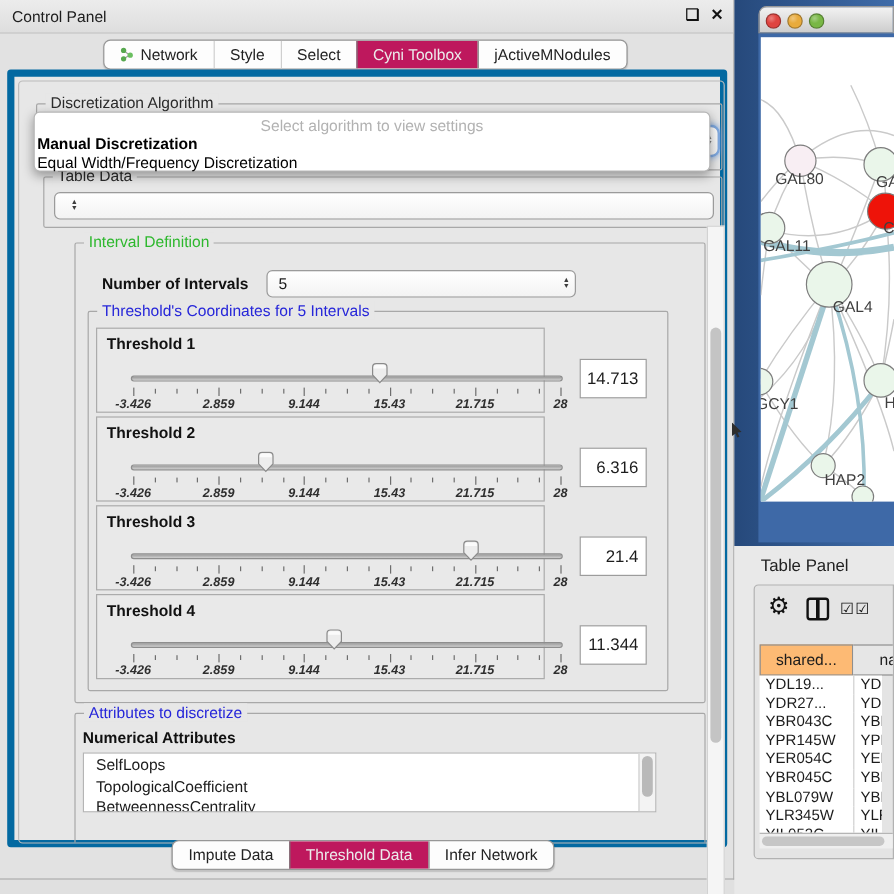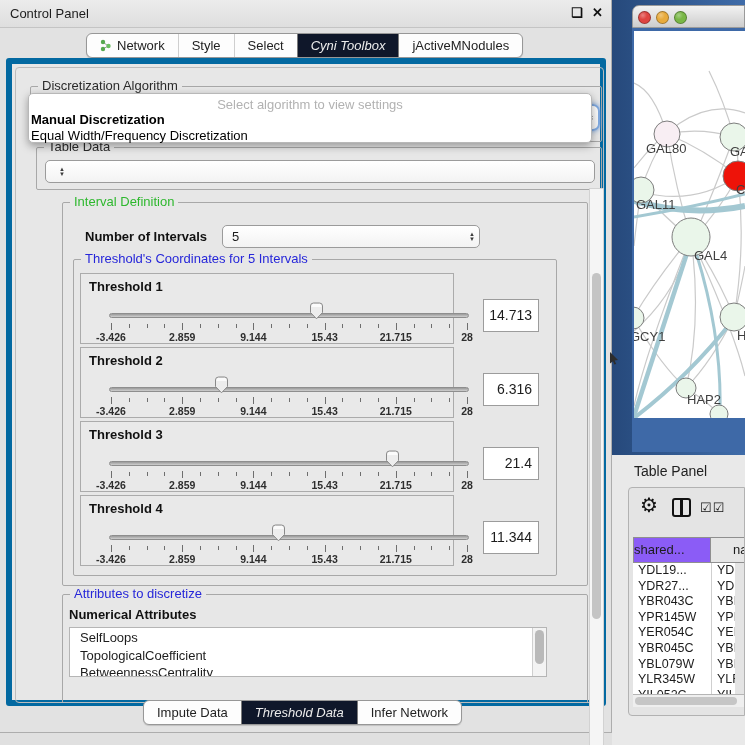--- a/index.html
+++ b/index.html
@@ -9,21 +9,21 @@
   #cp{position:absolute;left:0;top:0;width:612px;height:733px;background:#e2e2e2;border-right:1px solid #adadad;border-bottom:1px solid #adadad;box-sizing:border-box;}
   .titlebar{position:absolute;left:0;top:0;width:100%;height:28px;background:linear-gradient(#ececec,#dedede);border-bottom:1px solid #c4c4c4;box-sizing:border-box;}
   .wtitle{position:absolute;left:10px;top:6px;font-size:13px;color:#1d1d1d;}
   .wicon{position:absolute;top:5px;font-size:13px;font-weight:bold;color:#111;cursor:default;}
   .wicon.float{right:28px;}
   .wicon.close{right:8px;}
   
   .segbar{position:absolute;display:flex;height:23px;border:1px solid #979797;border-radius:6px;overflow:hidden;background:#fdfdfd;box-shadow:0 1px 1px rgba(0,0,0,.15);}
   .seg{display:flex;align-items:center;padding:0 13px;font-size:13px;color:#222;border-left:1px solid #cfcfcf;line-height:23px;white-space:nowrap;}
   .seg:first-child{border-left:none;}
-  .seg.sel{background:#0f172a;color:#ececec;border-left-color:#7b7b7b;font-style:italic;}
+  .seg.sel{background:#be185d;color:#ececec;border-left-color:#7b7b7b;}
   .seg.sel + .seg{border-left-color:#7b7b7b;}
   .seg .nico{margin-right:6px;display:inline-flex;}
   #toptabs{left:86px;top:33px;}
   #bottabs{left:143px;top:700px;}
   
   .content{position:absolute;left:6px;top:58px;width:600px;height:648px;border:6px solid #0369a1;border-radius:3px;background:#e7e7e7;box-sizing:border-box;}
   .inner{position:absolute;left:3px;top:3px;width:589px;height:636px;border:1px solid #bcbcbc;border-radius:4px;box-sizing:border-box;overflow:hidden;}
   
   .group{position:absolute;border:1px solid #a8a8a8;border-radius:2px;box-sizing:border-box;}
   .gtitle{position:absolute;top:-9px;left:7px;background:#e7e7e7;padding:0 4px;font-size:13px;color:#2b2b2b;white-space:nowrap;}
@@ -41,21 +41,21 @@
   .popup .opt.bold{font-weight:bold;}
   
   .thr-container{position:absolute;display:flex;flex-direction:column;gap:3px;}
   .thr-panel{position:relative;width:374px;height:71px;border:1px solid #ababab;background:#e9e9e9;box-sizing:border-box;}
   .thr-title{position:absolute;left:8px;top:5px;font-weight:bold;font-size:13px;color:#111;}
   .thr-track{position:absolute;left:28px;top:39px;width:360px;height:5px;border-radius:3px;background:linear-gradient(#9a9a9a,#cfcfcf);border:1px solid #8e8e8e;box-sizing:border-box;}
   .thr-thumb{position:absolute;top:28px;width:15px;height:18px;}
   .tick{position:absolute;top:50px;width:1px;background:#6e6e6e;}
   .tick.minor{height:4px;}
   .tick.major{height:7px;top:49px;}
-  .tlabel{position:absolute;top:57px;transform:translateX(-50%);font-size:10.5px;font-weight:bold;color:#2e2e2e;white-space:nowrap;}
+  .tlabel{position:absolute;top:57px;transform:translateX(-50%);font-size:10.5px;font-weight:bold;color:#2e2e2e;white-space:nowrap;font-style:italic;}
   .thr-value{position:absolute;left:402px;top:25px;width:56px;height:33px;background:#fff;border:1px solid #9c9c9c;box-sizing:border-box;font-size:14px;line-height:31px;text-align:right;padding-right:6px;}
   
   .listbox{position:absolute;background:#fff;border:1px solid #b5b5b5;box-sizing:border-box;overflow:hidden;}
   .listbox ul{margin:0;padding:1px 0 0 10px;list-style:none;font-size:13px;line-height:17.5px;}
   .lscroll{position:absolute;right:0;top:0;width:14px;height:100%;background:#f3f3f3;border-left:1px solid #cfcfcf;box-sizing:border-box;}
   .lthumb{position:absolute;left:2px;top:2px;width:9px;height:34px;border-radius:5px;background:#b9b9b9;}
   .attr-label{position:absolute;font-weight:bold;font-size:13px;color:#111;}
   .noi-label{position:absolute;font-weight:bold;font-size:13px;color:#111;}
   
   .vscroll{position:absolute;left:577px;top:124px;width:15px;height:574px;background:#f5f5f5;border:1px solid #d2d2d2;box-sizing:border-box;}
@@ -69,21 +69,21 @@
   .ncanvas{position:absolute;left:2px;top:3px;width:111px;height:387px;background:#fff;}
   #tablearea{position:absolute;left:612px;top:455px;width:133px;height:290px;background:#e9e9e9;}
   .tp-title{position:absolute;left:22px;top:8px;font-size:14px;color:#222;}
   .tp-panel{position:absolute;left:16px;top:32px;width:117px;height:229px;background:#e4e4e4;border:1px solid #b2b2b2;border-radius:4px 0 0 4px;box-sizing:border-box;overflow:hidden;}
   .gear{position:absolute;left:11px;top:5px;font-size:20px;color:#111;}
   .colicon{position:absolute;left:43px;top:10px;width:15px;height:15px;border:2.5px solid #111;border-radius:3px;}
   .colicon:after{content:"";position:absolute;left:6px;top:0;width:2.5px;height:15px;background:#111;}
   .checks{position:absolute;left:71px;top:12px;font-size:13px;letter-spacing:1px;color:#111;}
   .th-row{position:absolute;left:4px;top:49px;height:26px;display:flex;}
   .th-cell{box-sizing:border-box;border:1px solid #8f8f8f;font-size:13px;line-height:24px;}
-  .th-c1{width:78px;background:#8b5cf6;text-align:left;}
+  .th-c1{width:78px;background:#fdba74;text-align:center;}
   .th-c2{width:40px;background:#e6e6e6;border-left:none;padding-left:22px;}
   .trows{position:absolute;left:4px;top:75px;width:102px;height:131px;background:#fff;overflow:hidden;}
   .trow{display:flex;height:15.6px;font-size:12.5px;line-height:15.6px;}
   .tc1{width:73px;padding-left:5px;white-space:nowrap;overflow:hidden;}
   .tc2{flex:1;border-left:1px solid #cfcfcf;padding-left:5px;white-space:nowrap;overflow:hidden;}
   .hscroll{position:absolute;left:4px;top:206px;width:113px;height:13px;background:#efefef;border-top:1px solid #b5b5b5;box-sizing:border-box;}
   .hthumb{position:absolute;left:2px;top:2px;width:102px;height:8px;border-radius:4px;background:#c6c6c6;}
   #cursor{position:absolute;left:610px;top:352px;z-index:30;}
 </style>
 </head>

